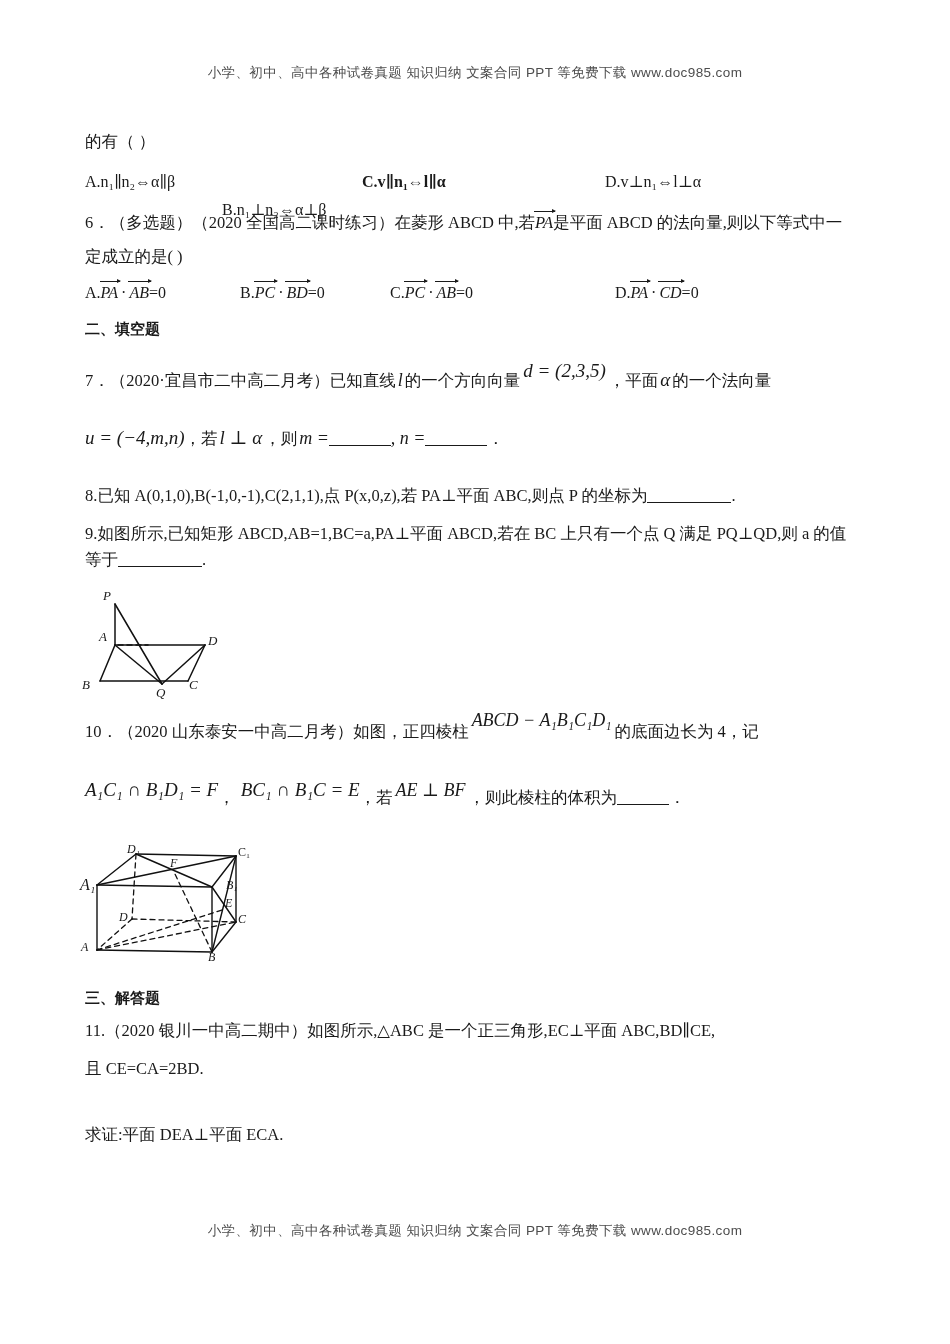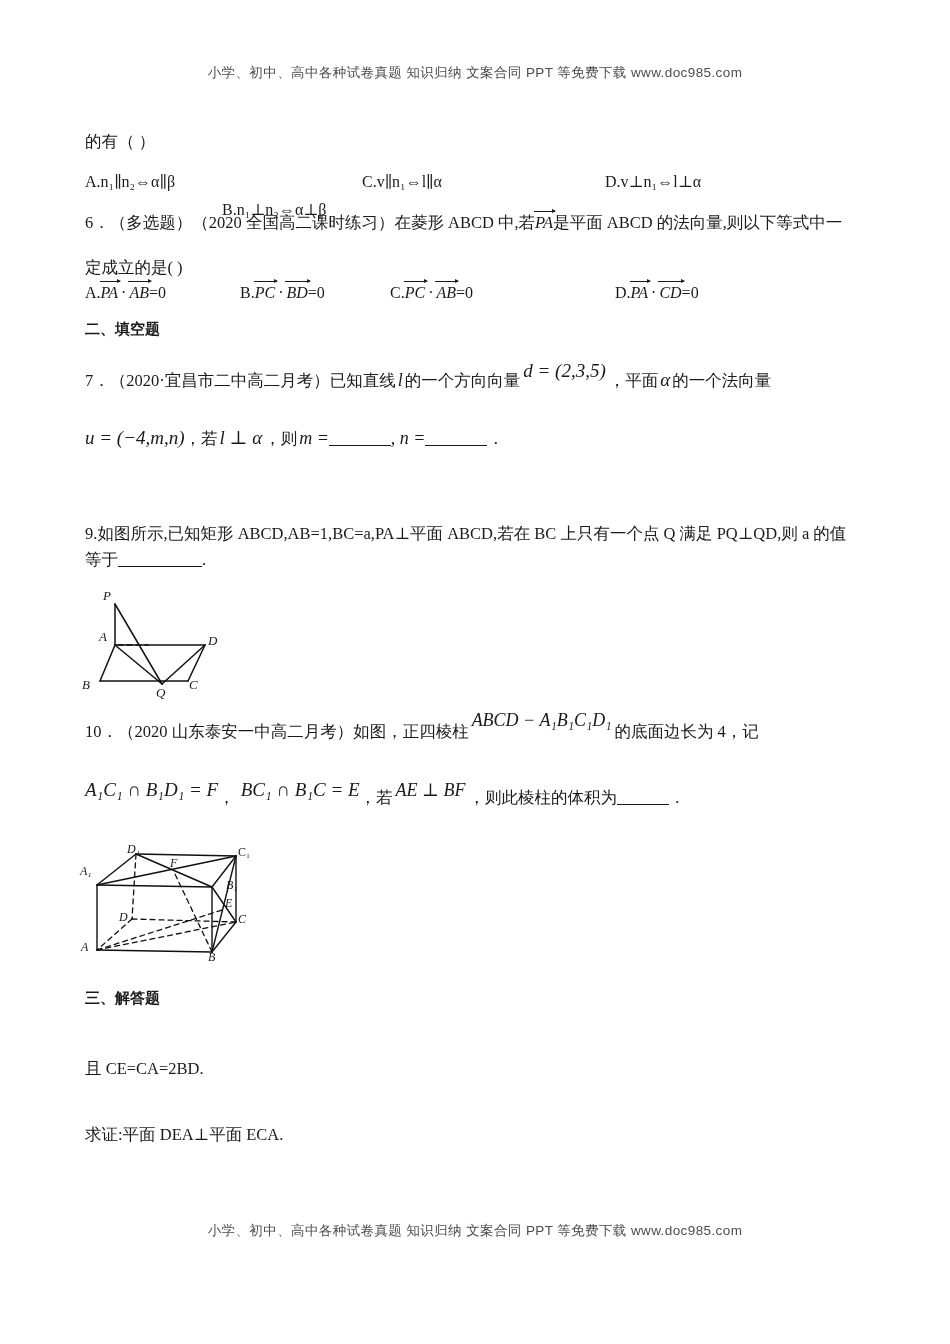--- a/index.html
+++ b/index.html
@@ -93,27 +93,27 @@
 <body>
 
 <div class="page">
 
   <div class="wm wm-top">小学、初中、高中各种试卷真题 知识归纳 文案合同 PPT 等免费下载   www.doc985.com</div>
 
   <div class="ln" style="top:133px;">的有（    ）</div>
 
   <div class="opt" style="left:85px; top:172px;">A.n₁∥n₂⇔α∥β</div>
   <div class="opt" style="left:222px; top:172px;margin-top:28px;">B.n₁⊥n₂⇔α⊥β</div>
-  <div class="opt" style="left:362px; top:172px;">C.v∥n₁⇔l∥α</div>
+  <div class="opt" style="left:362px; top:172px;font-weight:bold;">C.v∥n₁⇔l∥α</div>
   <div class="opt" style="left:605px; top:172px;">D.v⊥n₁⇔l⊥α</div>
 
   <div class="ln" style="top:213px;">
     <span>6．</span><span>（多选题）</span><span>（2020 全国高二课时练习）</span><span>在菱形 ABCD 中,若</span><span class="vec">PA</span><span>是平面 ABCD 的法向量,则以下等式中一</span>
   </div>
-  <div class="ln" style="top:248px;margin-top:11px;">定成立的是(     )</div>
+  <div class="ln" style="top:248px;">定成立的是(     )</div>
 
   <div class="opt" style="left:85px; top:283px;font-family:Liberation Serif, serif;">
     <span>A.</span><span class="vec">PA</span><span style="padding:0 3px;">·</span><span class="vec">AB</span><span>=0</span>
   </div>
   <div class="opt" style="left:240px; top:283px;">
     <span>B.</span><span class="vec">PC</span><span style="padding:0 3px;">·</span><span class="vec">BD</span><span>=0</span>
   </div>
   <div class="opt" style="left:390px; top:283px;">
     <span>C.</span><span class="vec">PC</span><span style="padding:0 3px;">·</span><span class="vec">AB</span><span>=0</span>
   </div>
@@ -123,20 +123,23 @@
 
   <div class="sec" style="top:320px;">二、填空题</div>
 
   <div class="ln" style="top:370px;">
     <span>7．</span><span>（2020·宜昌市二中高二月考）</span><span>已知直线</span><span class="mth" style="padding:0 2px;">l</span><span>的一个方向向量</span><span class="mth" style="position:relative; top:-9px; font-size:19px; padding:0 3px;">d = (2,3,5)</span><span>，平面</span><span class="mth" style="font-size:19px; padding:0 2px;">α</span><span>的一个法向量</span>
   </div>
   <div class="ln" style="top:428px;">
     <span class="mth" style="font-size:19px;">u = (−4,m,n)</span><span>，若</span><span class="mth" style="font-size:19px; padding:0 2px;">l ⊥ α</span><span>，则</span><span class="mth" style="font-size:18px; padding-left:2px;">m =</span><span class="blank b-md"></span><span class="mth" style="font-size:18px;">, n =</span><span class="blank b-md"></span><span>．</span>
   </div>
 
+  <div class="ln" style="top:487px;">
+    <span>8.</span><span>已知 A(0,1,0),B(-1,0,-1),C(2,1,1),点 P(x,0,z),若 PA⊥平面 ABC,则点 P 的坐标为</span><span class="blank b-lg"></span><span>.</span>
+  </div>
 
   <div class="ln" style="top:525px;">
     <span>9.</span><span>如图所示,已知矩形 ABCD,AB=1,BC=a,PA⊥平面 ABCD,若在 BC 上只有一个点 Q 满足 PQ⊥QD,则 a 的值</span>
   </div>
   <div class="ln" style="top:551px;">
     <span>等于</span><span class="blank b-lg"></span><span>.</span>
   </div>
 
   <div class="fig" style="left:70px; top:588px; width:230px; height:120px;">
     <svg width="230" height="120" viewBox="0 0 230 120">
@@ -210,28 +213,31 @@
         <line x1="27" y1="118" x2="155" y2="77"></line>
         <line x1="27" y1="118" x2="166" y2="90"></line>
 
         <line x1="142" y1="120" x2="104" y2="40"></line>
       </g>
     </svg>
     <div style="position:absolute; left:11px; top:108px; font-size:12px; font-style:italic;">A</div>
     <div style="position:absolute; left:138px; top:118px; font-size:12px; font-style:italic;">B</div>
     <div style="position:absolute; left:168px; top:80px; font-size:12px; font-style:italic;">C</div>
     <div style="position:absolute; left:49px; top:78px; font-size:12px; font-style:italic;">D</div>
-    <div style="position:absolute; left:10px; top:32px; font-size:12px; font-style:italic;">A₁</div>
+    <div style="position:absolute; left:10px; top:44px; font-size:16px; font-style:italic;">A₁</div>
     <div style="position:absolute; left:156px; top:46px; font-size:12px; font-style:italic;">B₁</div>
     <div style="position:absolute; left:168px; top:13px; font-size:12px; ">C₁</div>
     <div style="position:absolute; left:57px; top:10px; font-size:12px; font-style:italic;">D₁</div>
     <div style="position:absolute; left:155px; top:64px; font-size:12px; font-style:italic;">E</div>
     <div style="position:absolute; left:100px; top:24px; font-size:12px; font-style:italic;">F</div>
   </div>
 
   <div class="sec" style="top:989px;">三、解答题</div>
 
+  <div class="ln" style="top:1022px;">
+    <span>11.</span><span>（2020 银川一中高二期中）</span><span>如图所示,△ABC 是一个正三角形,EC⊥平面 ABC,BD∥CE,</span>
+  </div>
   <div class="ln" style="top:1060px;">且 CE=CA=2BD.</div>
   <div class="ln" style="top:1126px;">求证:平面 DEA⊥平面 ECA.</div>
 
   <div class="wm wm-bot">小学、初中、高中各种试卷真题 知识归纳 文案合同 PPT 等免费下载   www.doc985.com</div>
 
 </div>
 
 </body></html>

